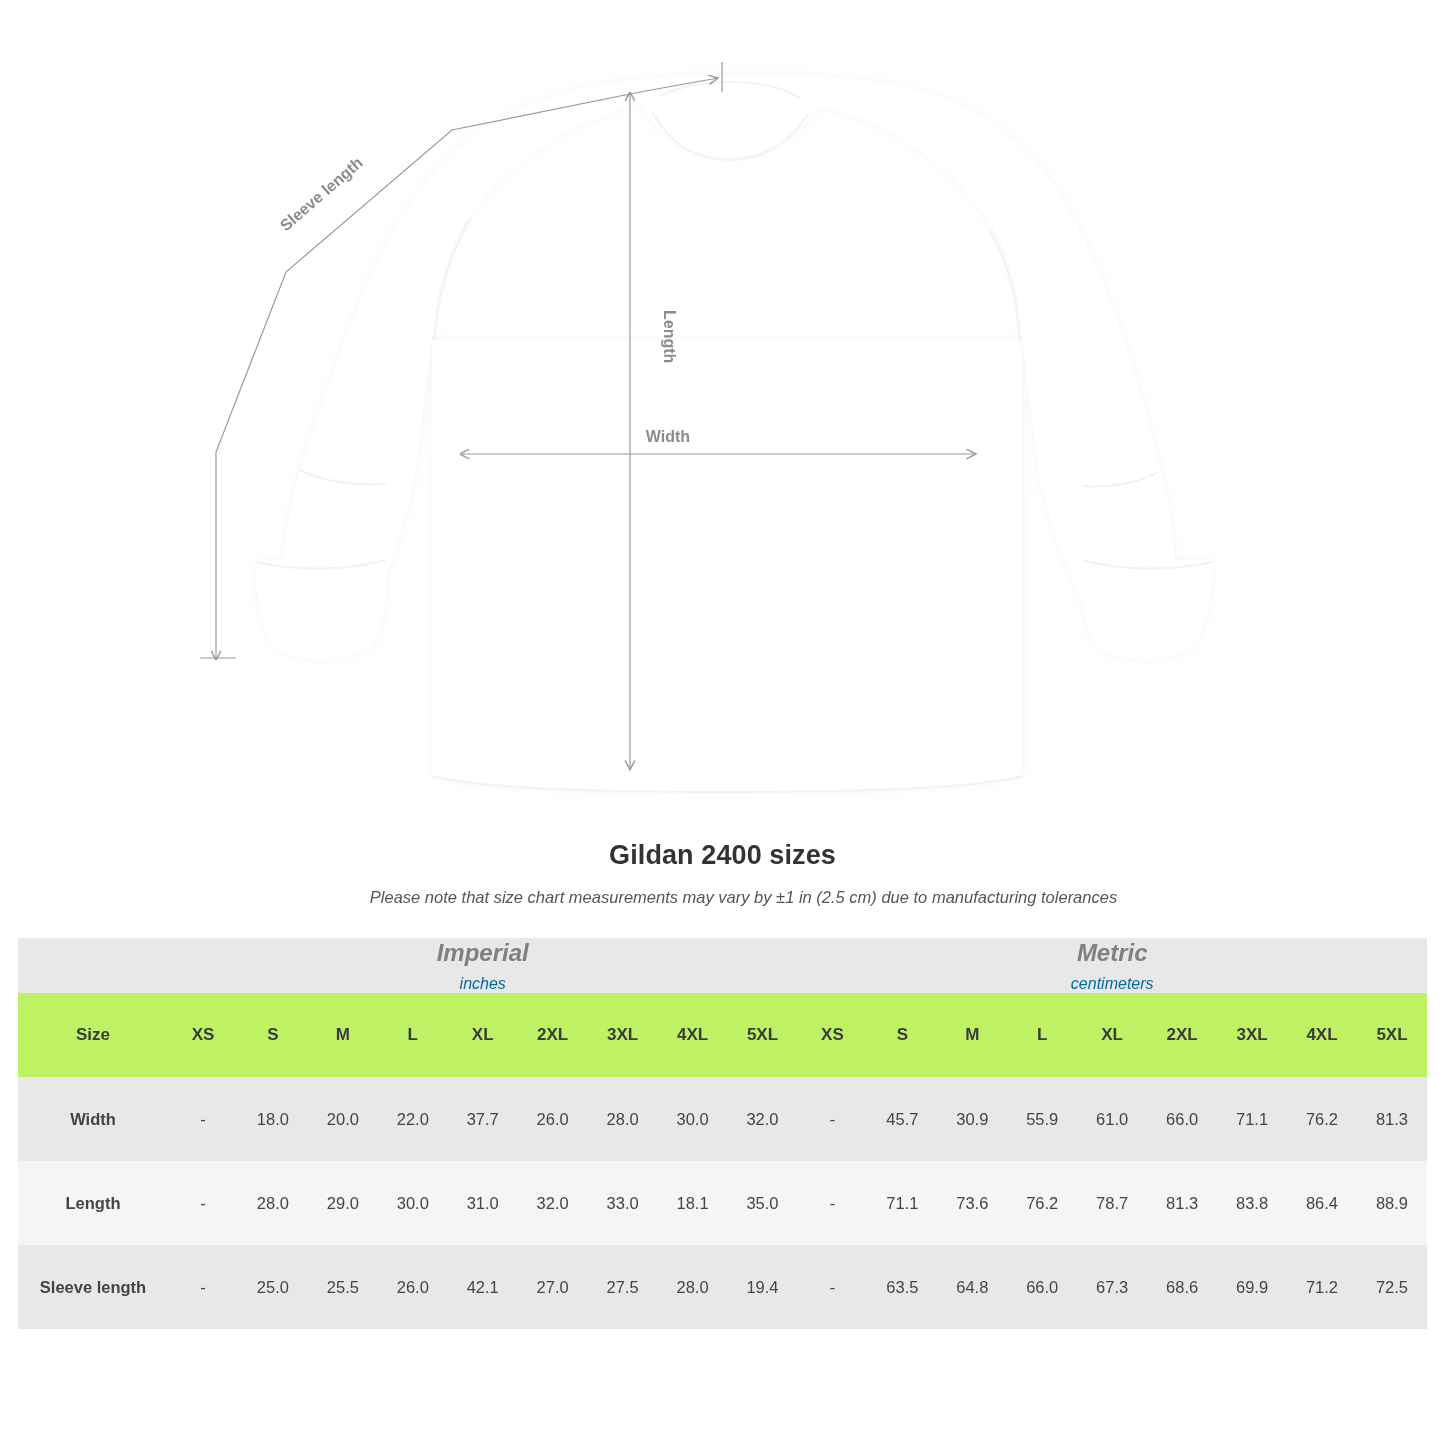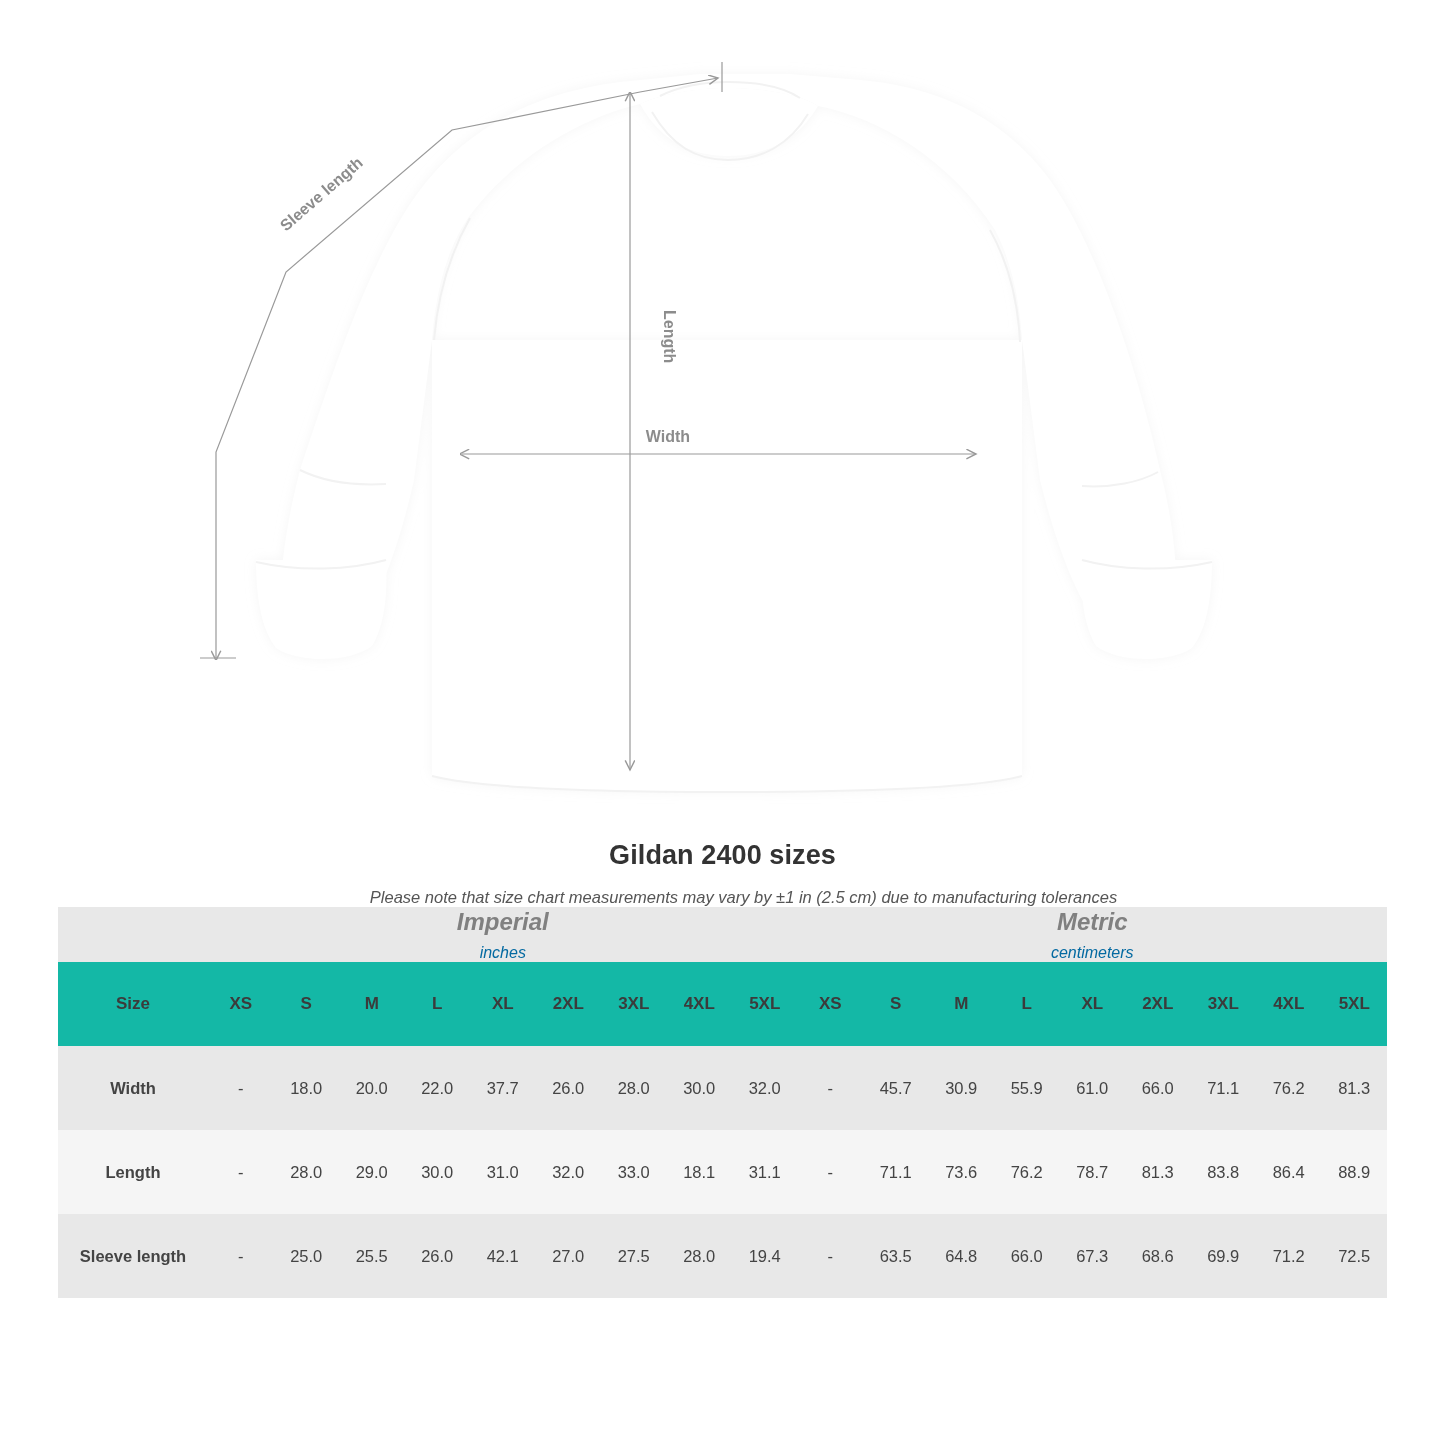--- a/index.html
+++ b/index.html
@@ -40,21 +40,22 @@
   .chart-note {
     font-size: 16.5px;
     font-style: italic;
     color: #555555;
     margin-top: 17px;
     padding-left: 42px;
   }
 
   
   .table-wrap {
-    padding: 0 58px;
+    margin-top: 31px;
+    padding: 0 18px;
   }
   table.size-table {
     width: 100%;
     border-collapse: collapse;
     table-layout: fixed;
   }
   table.size-table td,
   table.size-table th {
     text-align: center;
     font-size: 16.5px;
@@ -82,21 +83,21 @@
     margin-top: 7px;
   }
   .rowlabel-col { width: 150px; }
 
   tr.header-row td,
   tr.header-row th {
     height: 84px;
     font-weight: bold;
     font-size: 17px;
     color: #3b3b3b;
-    background: #14b8a6;
+    background: #bef264;
   }
   tr.header-row td.rowlabel {
     font-weight: bold;
   }
   tr.data-row td {
     height: 84px;
   }
   tr.shade td {
     background: #e8e8e8;
   }
@@ -294,21 +295,21 @@
       <tr class="data-row plain">
         <td class="rowlabel">Length</td>
         <td>-</td>
         <td>28.0</td>
         <td>29.0</td>
         <td>30.0</td>
         <td>31.0</td>
         <td>32.0</td>
         <td>33.0</td>
         <td>18.1</td>
-        <td>31.1</td>
+        <td>35.0</td>
         <td>-</td>
         <td>71.1</td>
         <td>73.6</td>
         <td>76.2</td>
         <td>78.7</td>
         <td>81.3</td>
         <td>83.8</td>
         <td>86.4</td>
         <td>88.9</td>
       </tr>

